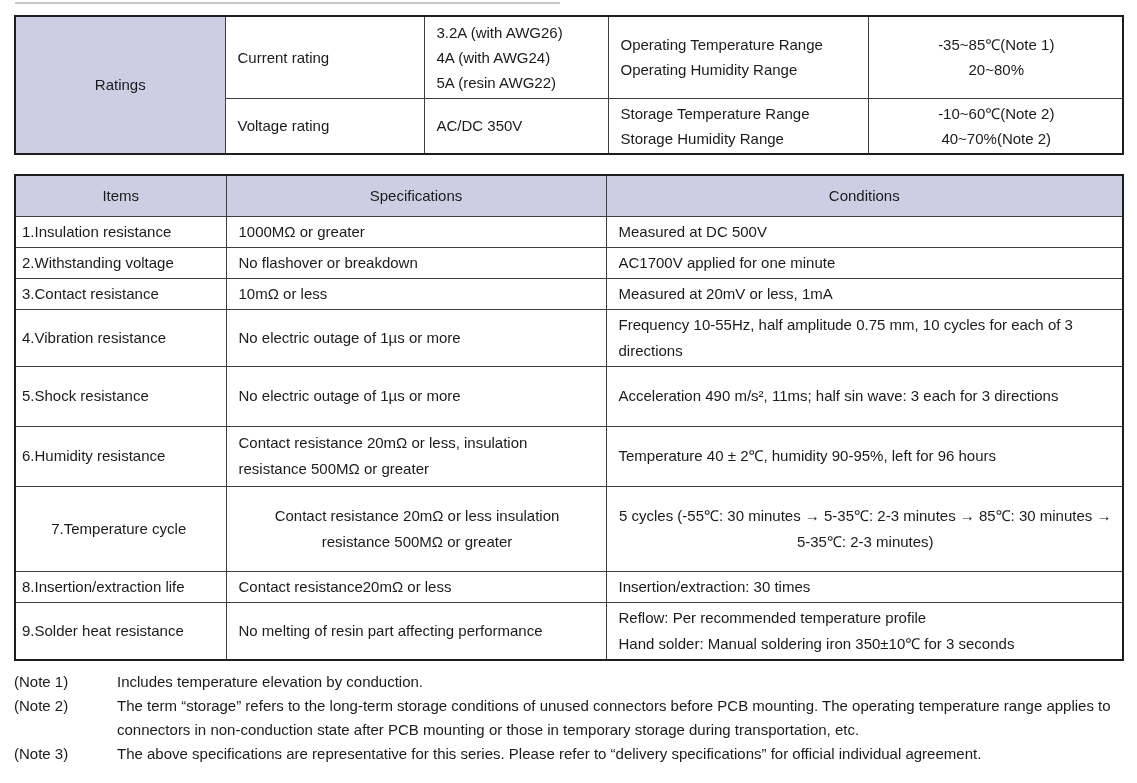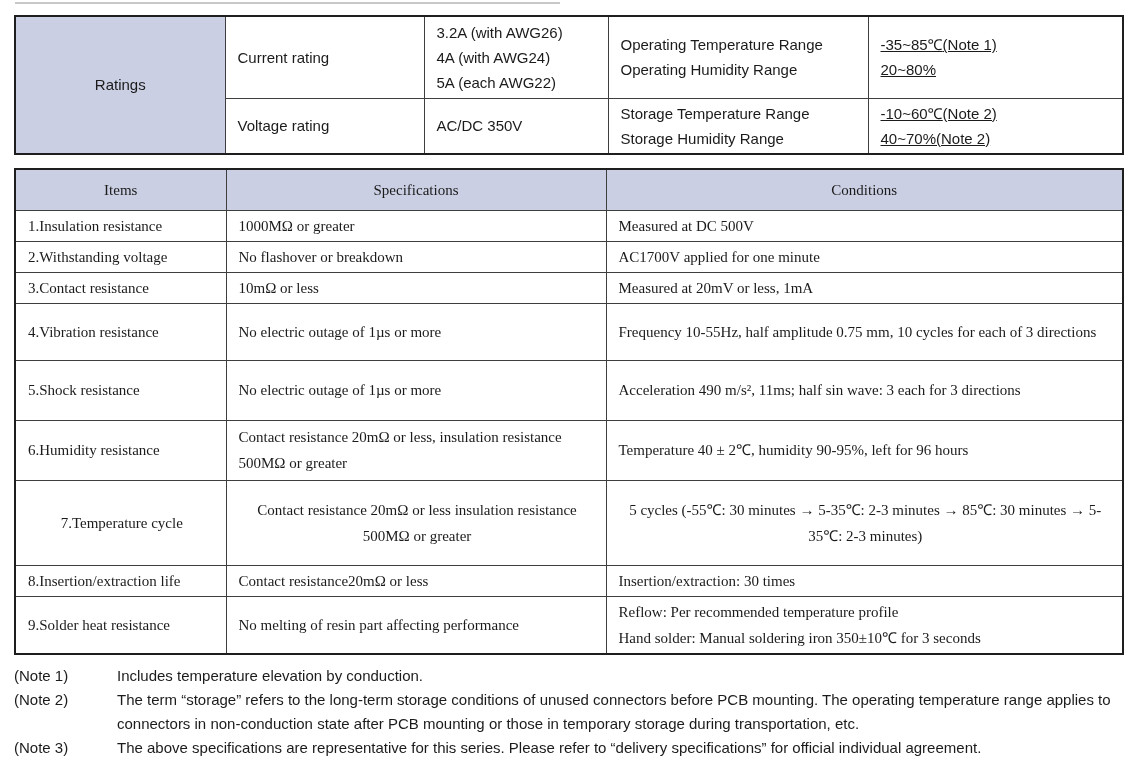--- a/index.html
+++ b/index.html
@@ -21,28 +21,28 @@
     padding: 2px 10px 2px 12px;
     overflow: hidden;
   }
   table.ratings, table.spec { border: 2px solid #1e1e1e; }
   .shaded { background: #cbcfe3; text-align: center; padding: 8px 4px; }
 
   
   .ratings .h82 { height: 82px; }
   .ratings .h57 { height: 41px; }
   .ratings td div { line-height: 25px; }
-  .vn { display: flex; justify-content: flex-start; line-height: 26px; text-decoration: underline; }
+  .vn { display: flex; justify-content: center; line-height: 26px; }
   .vn .nt { text-align: right; }
 
   
-  .spec { margin-top: 13px; font-family: Liberation Serif, serif; }
+  .spec { margin-top: 19px; }
   .spec .hdr th { height: 24px; line-height: 20px; }
   .spec td { line-height: 26px; padding: 2px 10px 2px 12px; }
-  .spec td.item { }
+  .spec td.item { padding-left: 6px; }
   .spec .h29 { height: 29px; }
   .spec .h63 { height: 57px; }
   .spec .h60 { height: 60px; }
   .spec .h85 { height: 85px; text-align: center; }
   .spec .h30 { height: 30px; }
   .spec .h56 { height: 56px; }
 
   
   .notes { margin: 9px 0 0 14px; font-size: 15px; }
   .note-row { display: flex; line-height: 24px; }
@@ -63,21 +63,21 @@
       <col style="width:260px">
         <col style="width:255px">
     </colgroup>
     <tbody>
         <tr class="h82">
       <td class="shaded" rowspan="2">Ratings</td>
       <td>Current rating</td>
       <td>
         <div>3.2A (with AWG26)</div>
         <div>4A (with AWG24)</div>
-        <div>5A (each AWG22)</div>
+        <div>5A (resin AWG22)</div>
       </td>
       <td>
         <div>Operating Temperature Range</div>
         <div>Operating Humidity Range</div>
       </td>
       <td>
         <div class="vn">
           <span>-35~85℃</span>
           <span class="nt">(Note 1)</span>
         </div>

